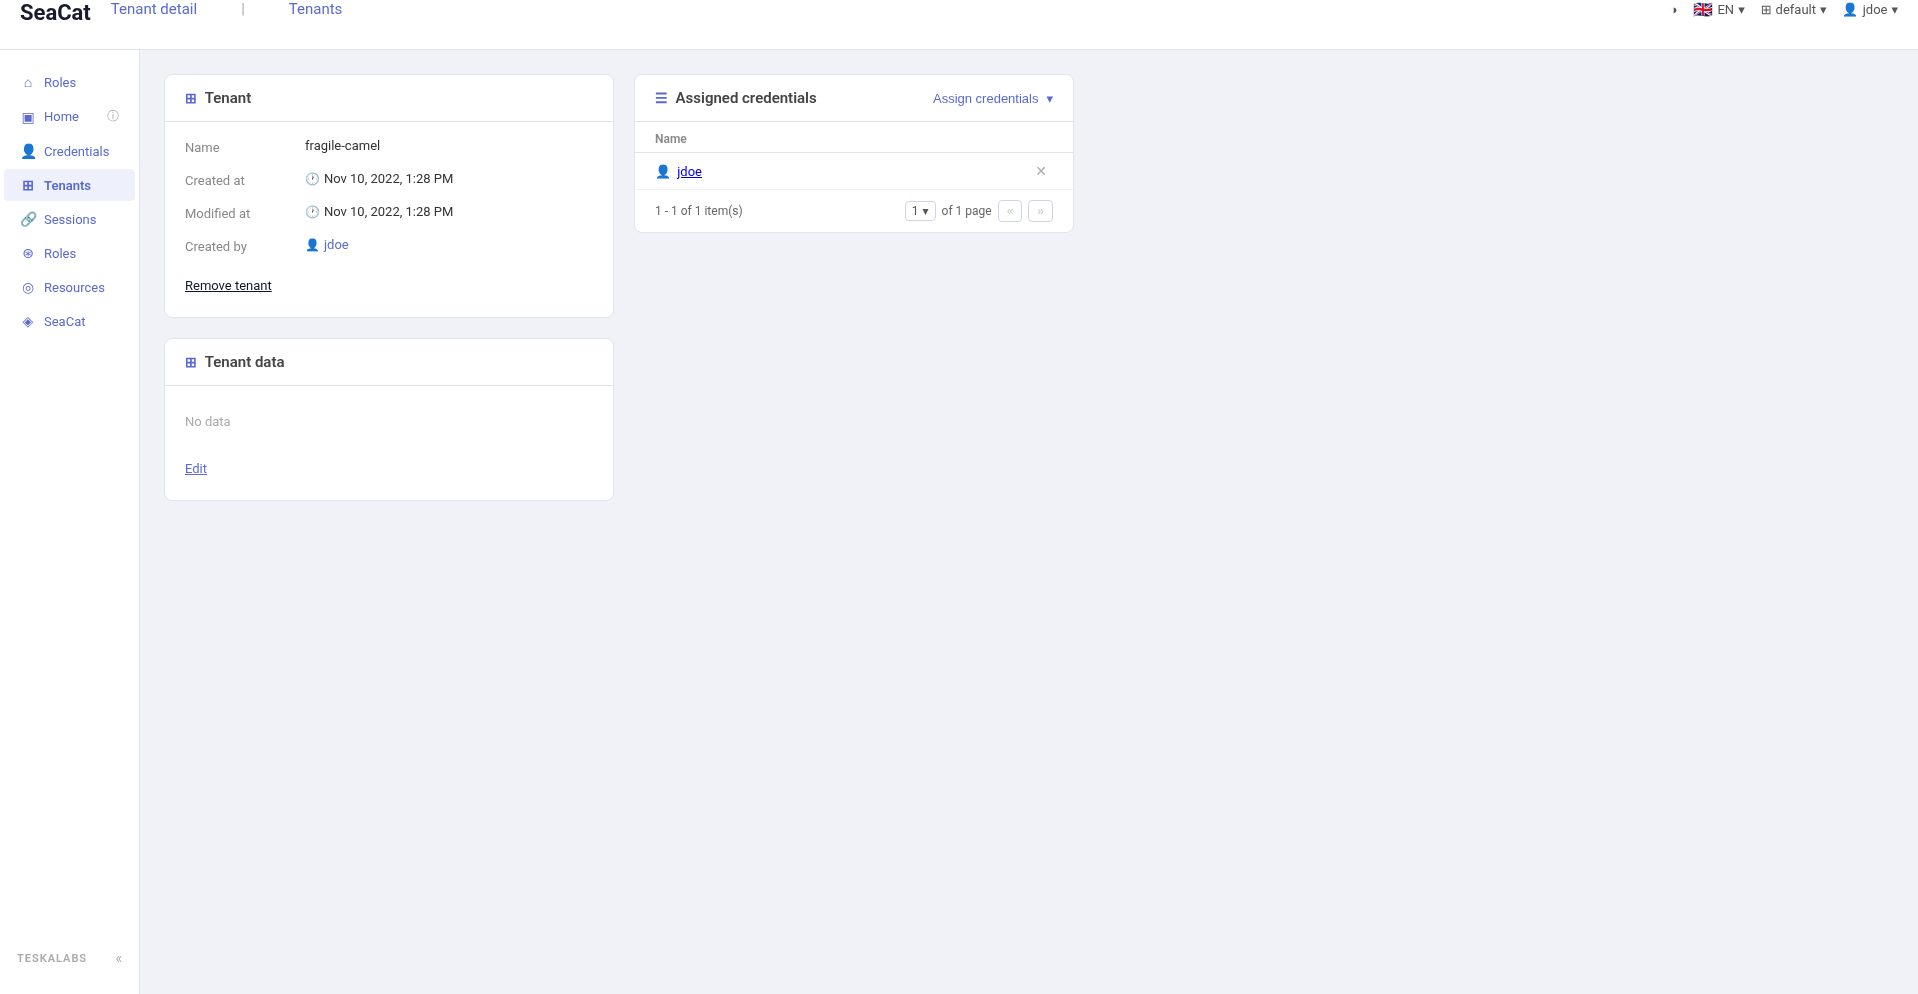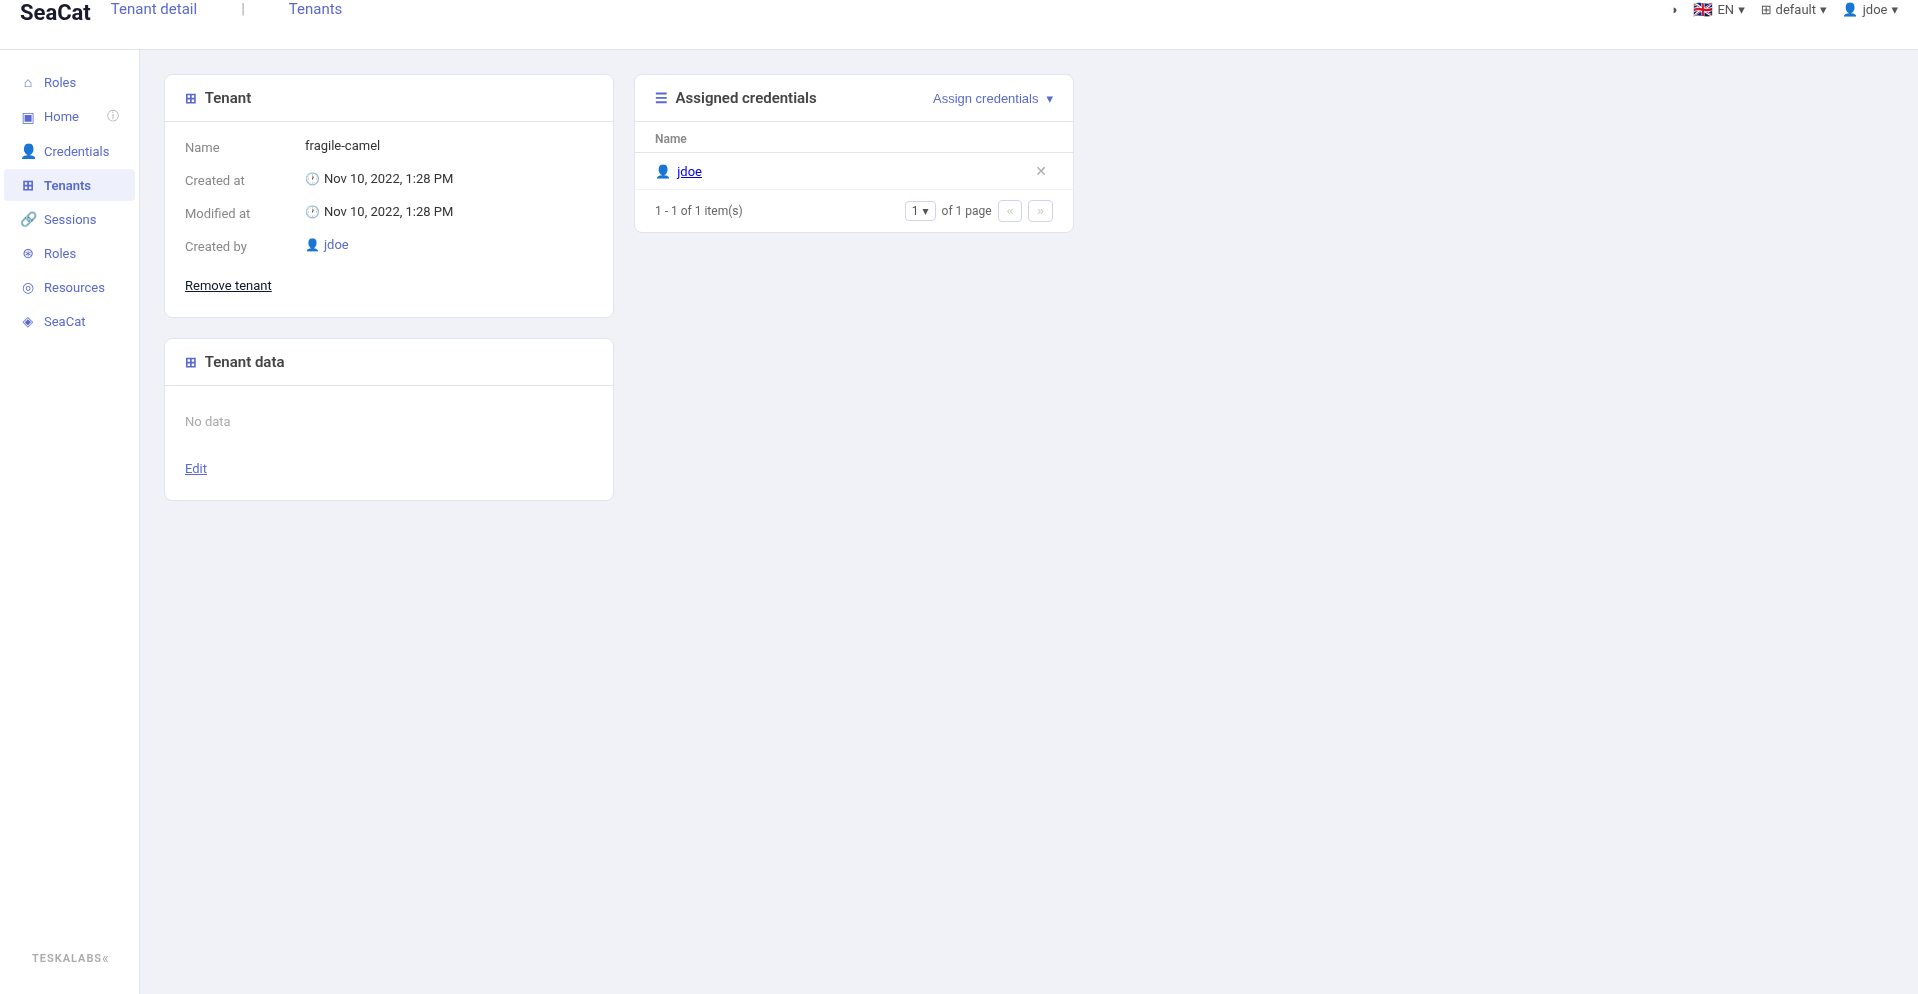--- a/index.html
+++ b/index.html
@@ -28,21 +28,21 @@
       padding: 16px 0; display: flex; flex-direction: column; justify-content: space-between;
     }
     .sidebar-nav { display: flex; flex-direction: column; gap: 2px; }
     .sidebar-item {
       display: flex; align-items: center; gap: 8px; padding: 8px 16px;
       cursor: pointer; color: #5a6acf; font-size: 13px; border-radius: 4px; margin: 0 4px;
       text-decoration: none;
     }
     .sidebar-item.active { background: #eef0fb; font-weight: 600; }
     .sidebar-icon { font-size: 14px; width: 16px; text-align: center; }
-    .sidebar-bottom { padding: 12px 32px; display: flex; align-items: center; justify-content: space-between; }
+    .sidebar-bottom { padding: 12px 17px; display: flex; align-items: center; justify-content: space-between; }
     .sidebar-bottom-logo { font-size: 11px; font-weight: 600; color: #aaa; letter-spacing: 1px; text-transform: uppercase; }
     .sidebar-collapse { color: #aaa; cursor: pointer; font-size: 14px; }
 
     
     .main-content { flex: 1; padding: 24px; display: flex; flex-direction: column; gap: 20px; }
 
     
     .cards-row { display: flex; gap: 20px; align-items: flex-start; }
     .card { background: #fff; border: 1px solid #e0e4ef; border-radius: 8px; padding: 0; }
 

